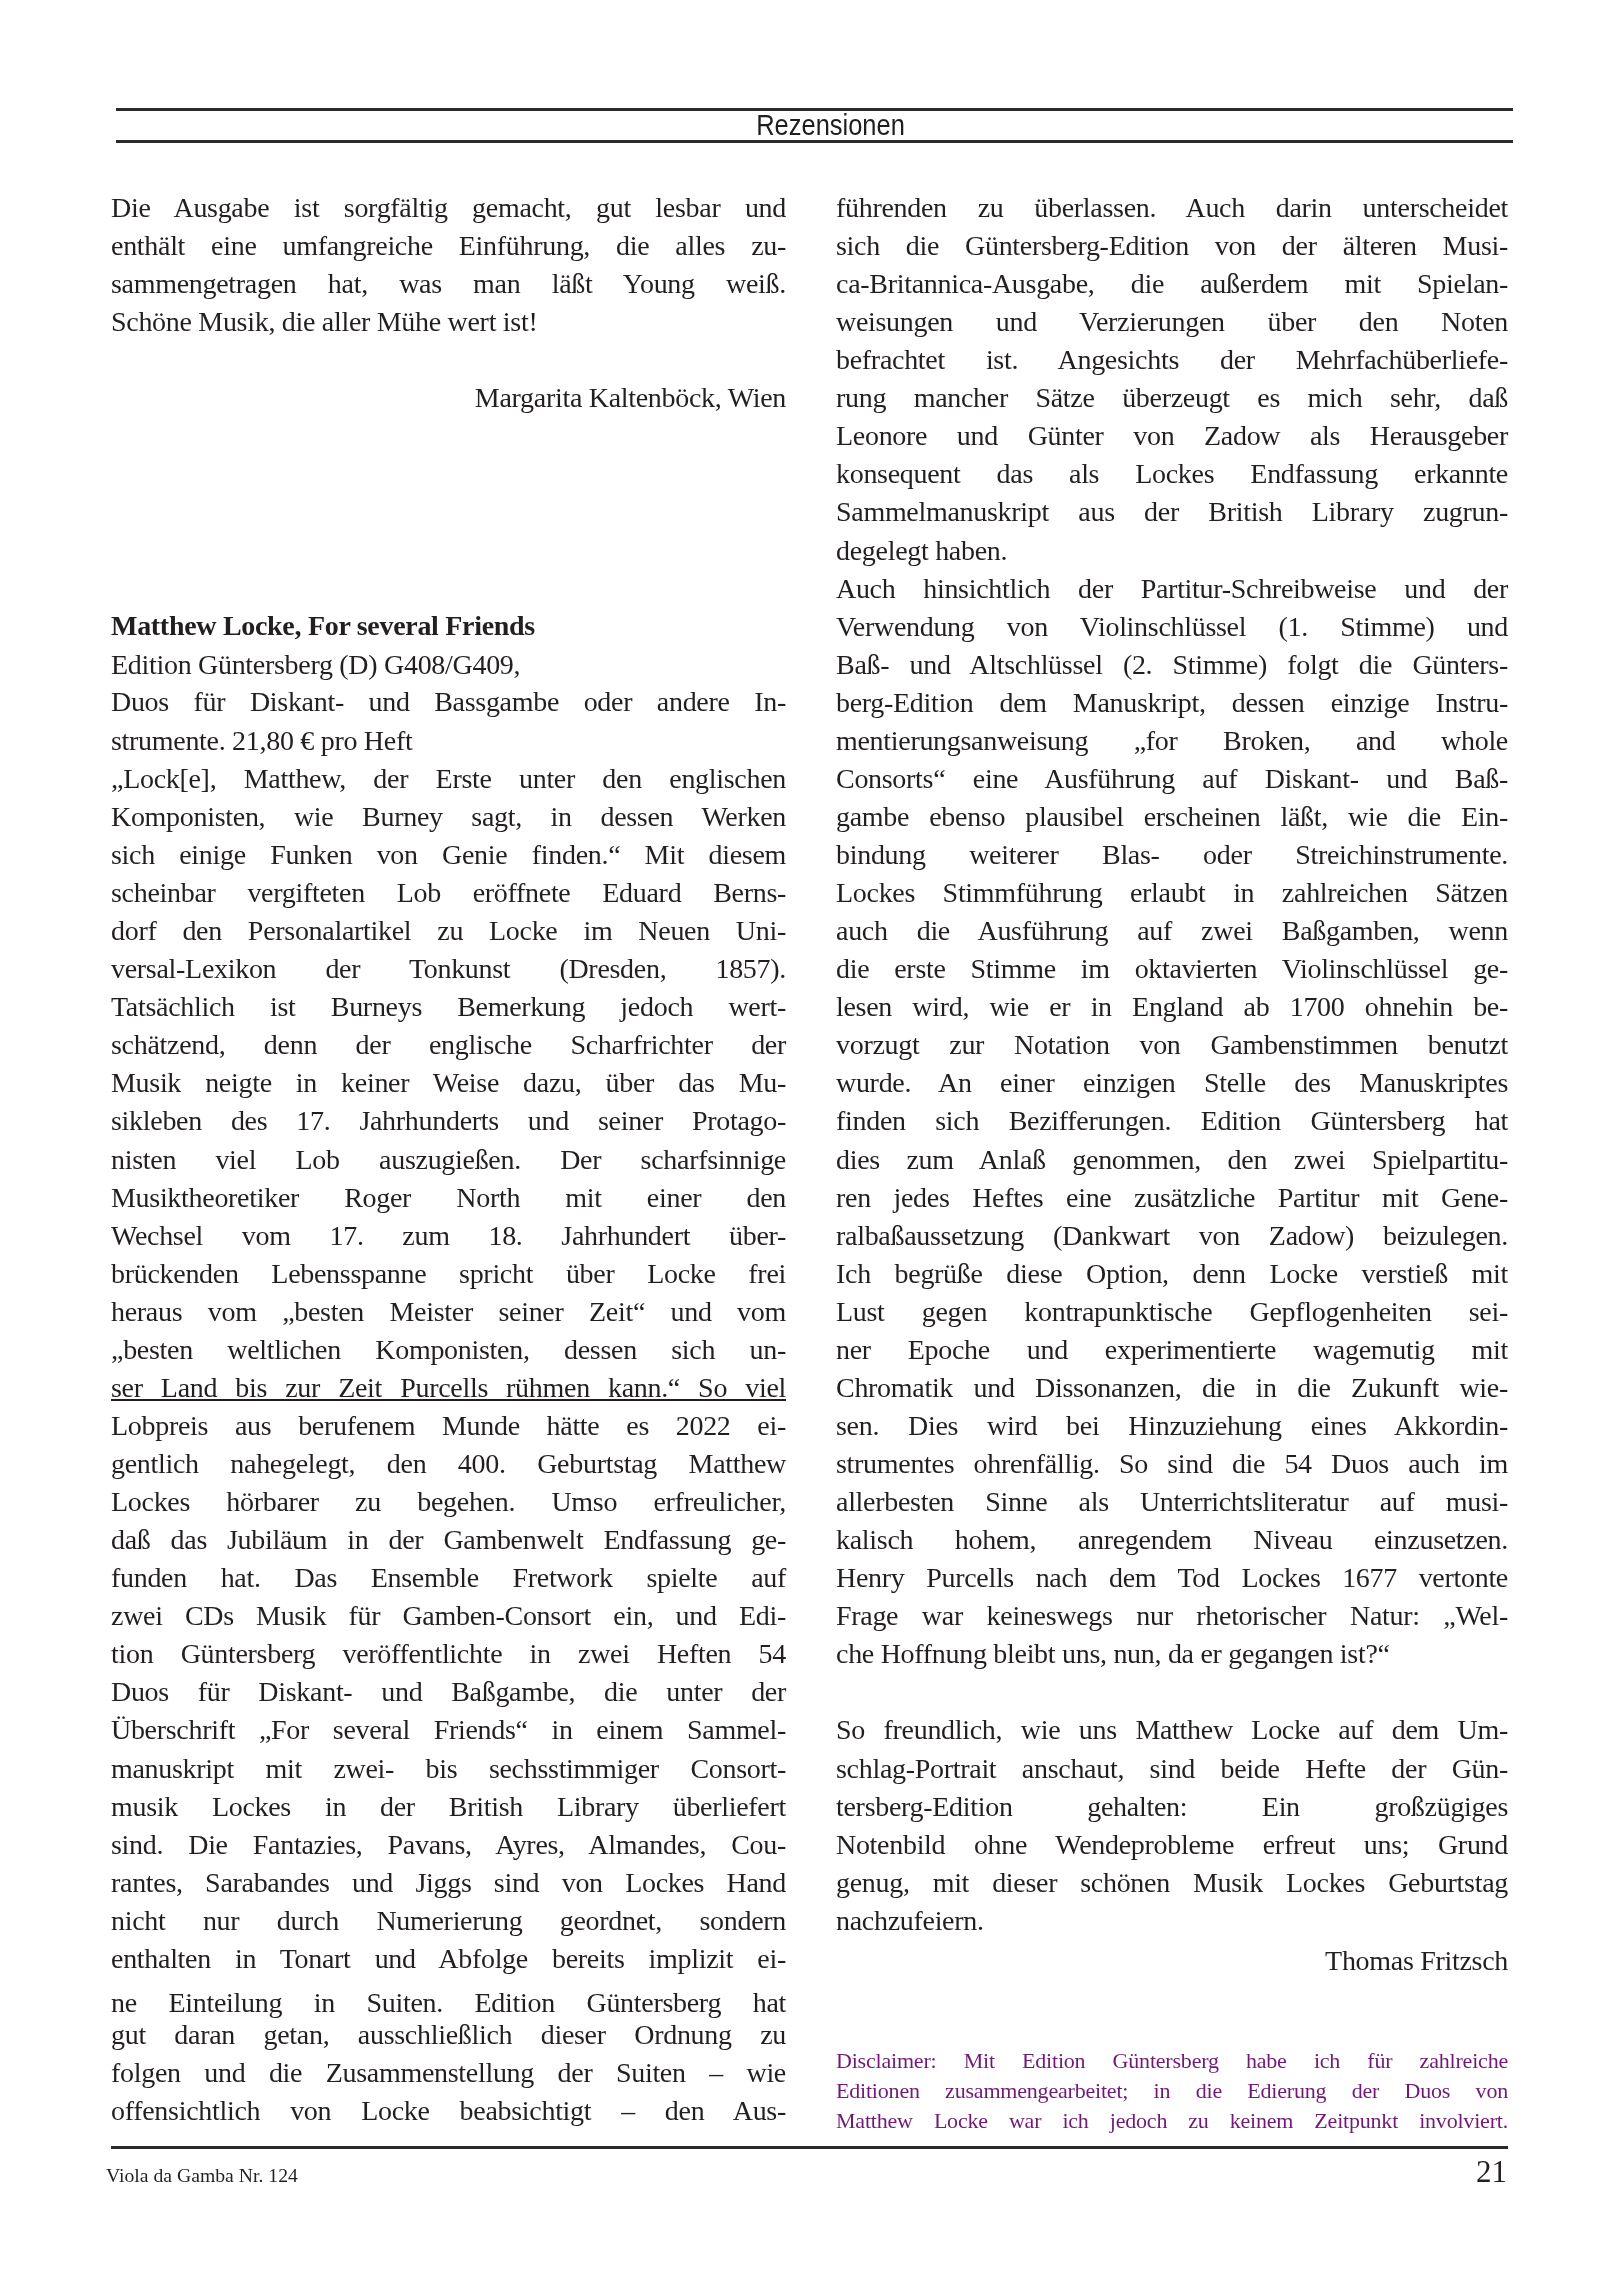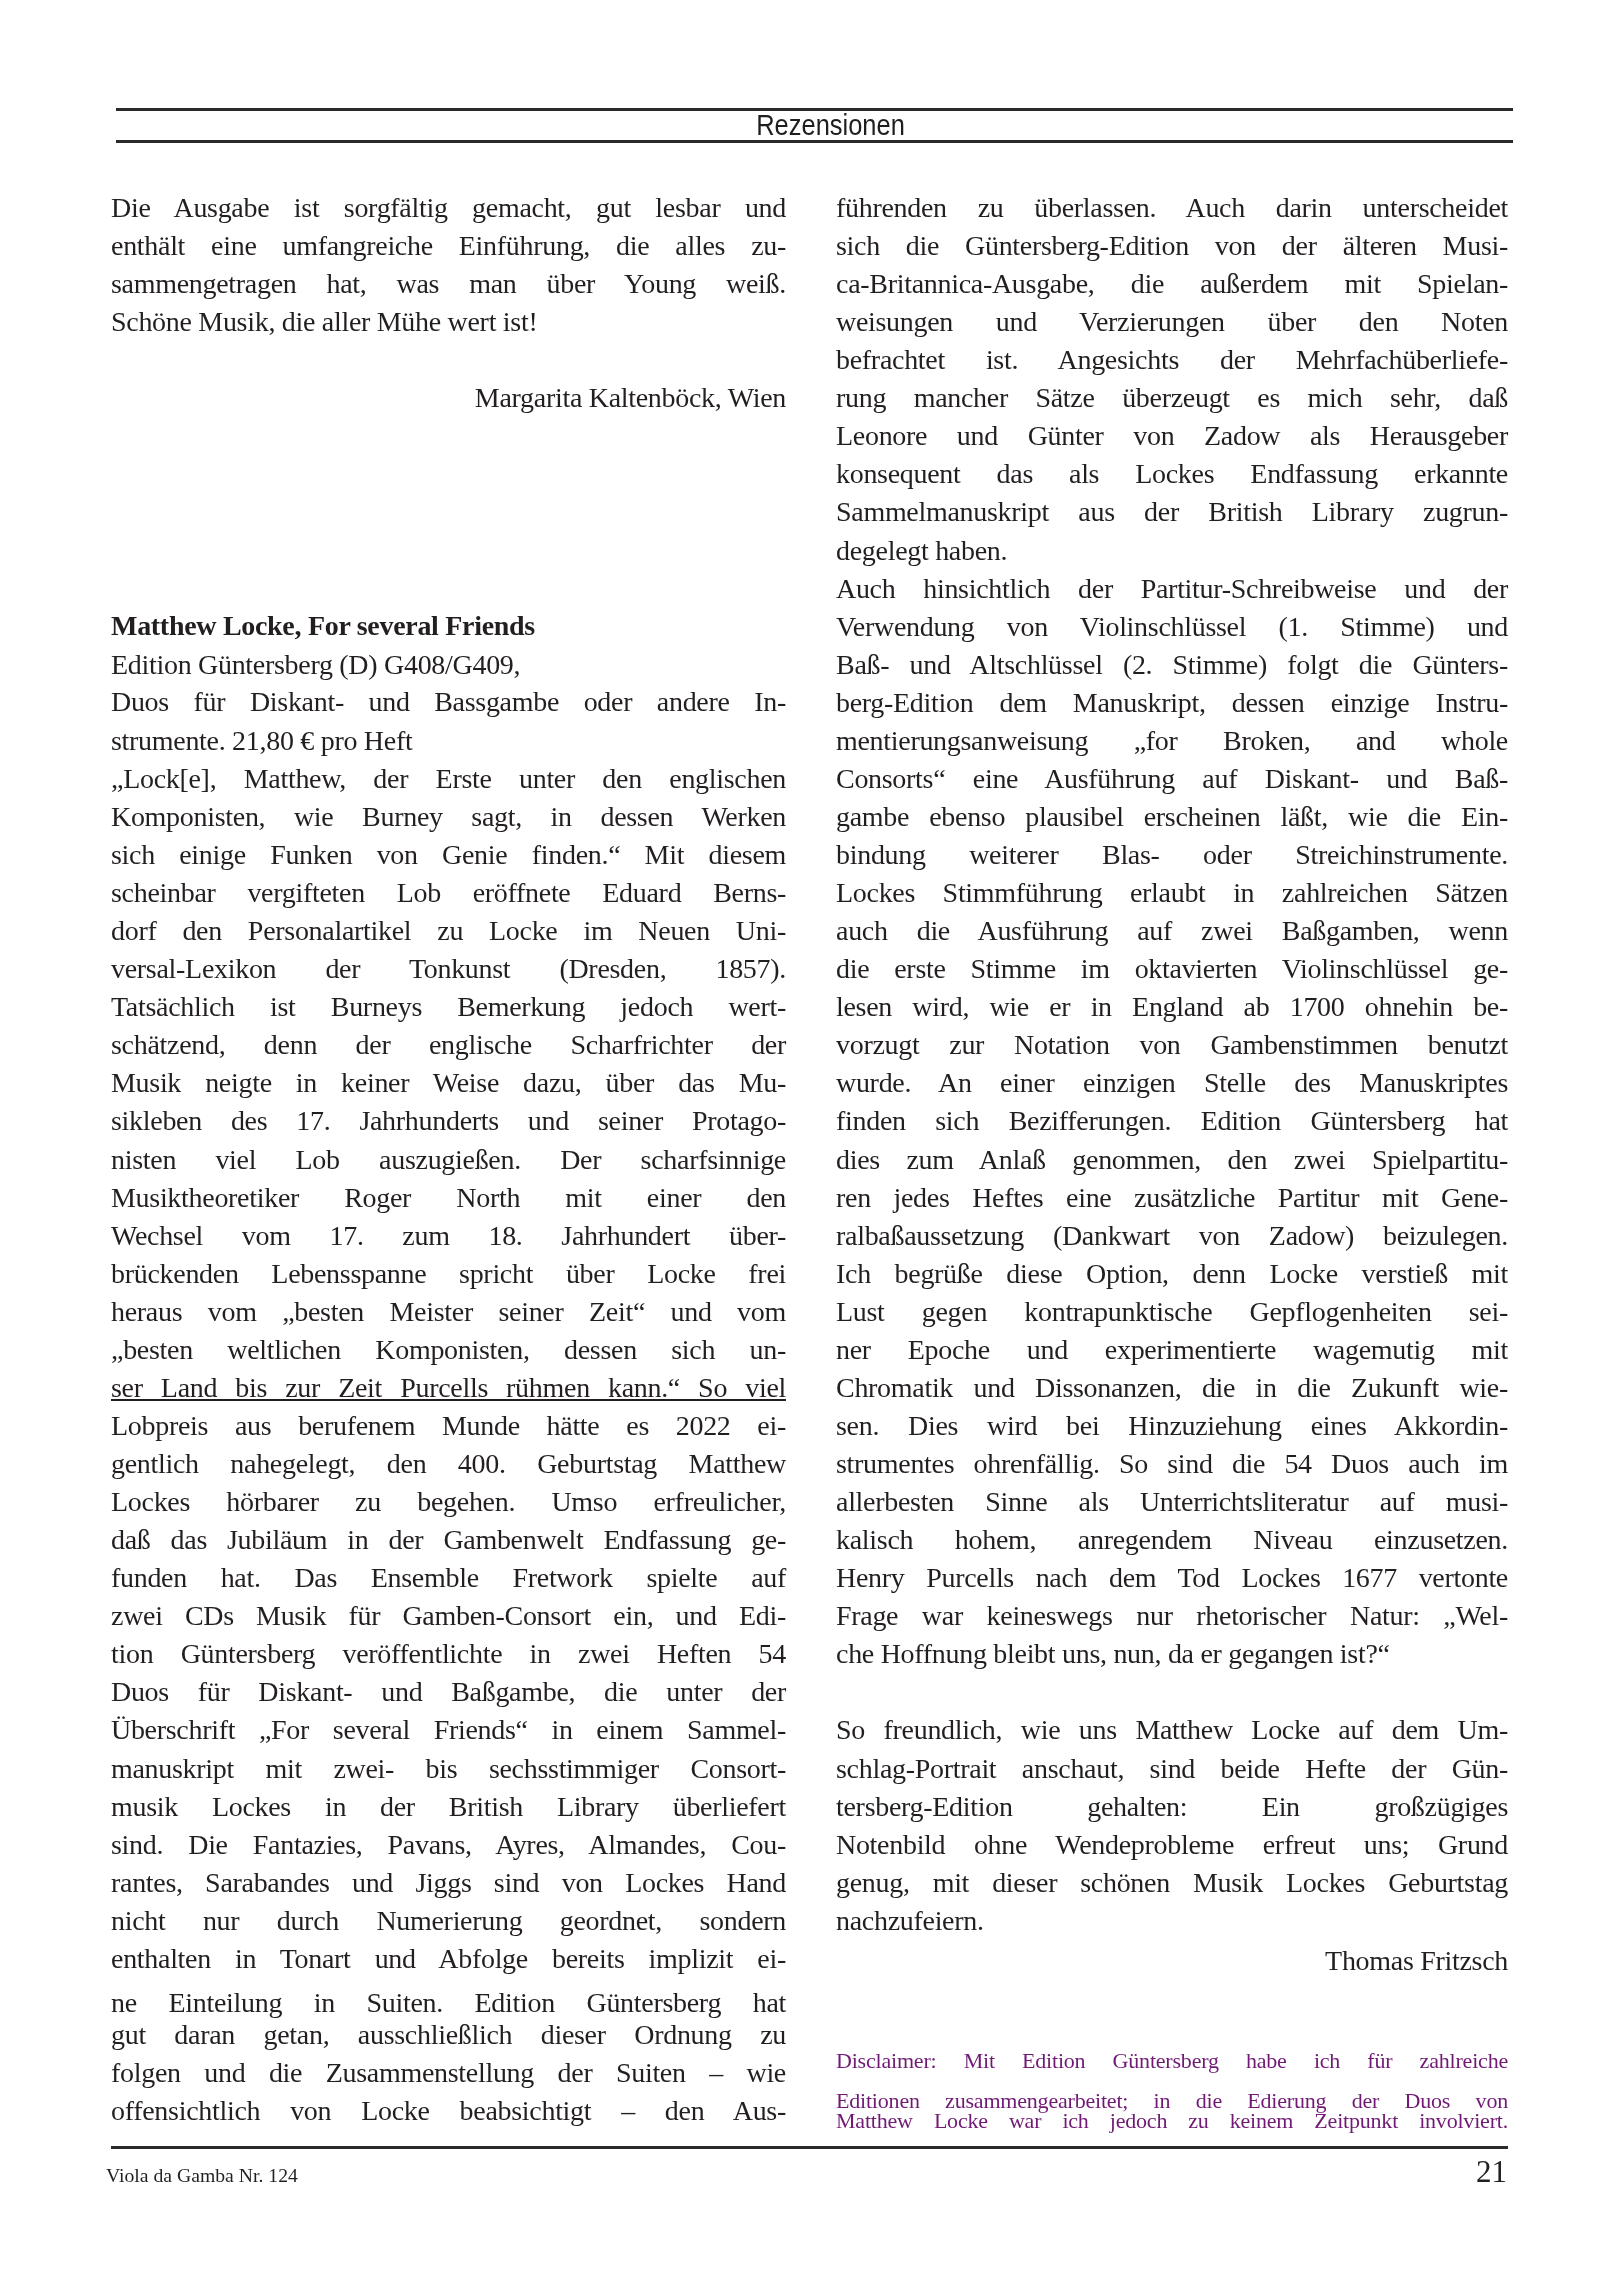--- a/index.html
+++ b/index.html
@@ -44,21 +44,21 @@
 
 <div class="page">
 
   <div class="rule" style="left:116px; top:108px; width:1397px; height:2.7px;"></div>
   <div class="running-head">Rezensionen</div>
   <div class="rule" style="left:116px; top:140px; width:1397px; height:2.7px;"></div>
 
   <div class="col col-left">
     <div class="ln" style="top:189px">Die Ausgabe ist sorgfältig gemacht, gut lesbar und</div>
     <div class="ln" style="top:227px">enthält eine umfangreiche Einführung, die alles zu-</div>
-    <div class="ln" style="top:265px">sammengetragen hat, was man über Young weiß.</div>
+    <div class="ln" style="top:265px">sammengetragen hat, was man läßt Young weiß.</div>
     <div class="ln last" style="top:303px">Schöne Musik, die aller Mühe wert ist!</div>
 
     <div class="ln right" style="top:379px">Margarita Kaltenböck, Wien</div>
 
     <div class="ln bold" style="top:607px">Matthew Locke, For several Friends</div>
     <div class="ln last" style="top:646px">Edition Güntersberg (D) G408/G409,</div>
     <div class="ln" style="top:683px">Duos für Diskant- und Bassgambe oder andere In-</div>
     <div class="ln last" style="top:722px">strumente. 21,80 € pro Heft</div>
 
     <div id="left-body">
@@ -147,21 +147,21 @@
         <div class="ln" style="top: 1711px;">So freundlich, wie uns Matthew Locke auf dem Um-</div>
         <div class="ln" style="top: 1750px;">schlag-Portrait anschaut, sind beide Hefte der Gün-</div>
         <div class="ln" style="top: 1788px;">tersberg-Edition gehalten: Ein großzügiges</div>
         <div class="ln" style="top: 1826px;">Notenbild ohne Wendeprobleme erfreut uns; Grund</div>
         <div class="ln" style="top: 1864px;">genug, mit dieser schönen Musik Lockes Geburtstag</div>
         <div class="ln last" style="top: 1902px;">nachzufeiern.</div>
       </div>
     <div class="ln right" style="top:1942px">Thomas Fritzsch</div>
     <div id="disclaimer">
         <div class="disc" style="top: 2046px;">Disclaimer: Mit Edition Güntersberg habe ich für zahlreiche</div>
-        <div class="disc" style="top: 2076px; margin-top: 10px;">Editionen zusammengearbeitet; in die Edierung der Duos von</div>
+        <div class="disc" style="top: 2076px;">Editionen zusammengearbeitet; in die Edierung der Duos von</div>
         <div class="disc" style="top: 2106px;">Matthew Locke war ich jedoch zu keinem Zeitpunkt involviert.</div>
       </div>
   </div>
 
   <div class="rule" style="left:111px; top:2146px; width:1397px; height:2.7px;"></div>
   <div class="footer-left">Viola da Gamba Nr. 124</div>
   <div class="footer-right">21</div>
 </div>
 
 

